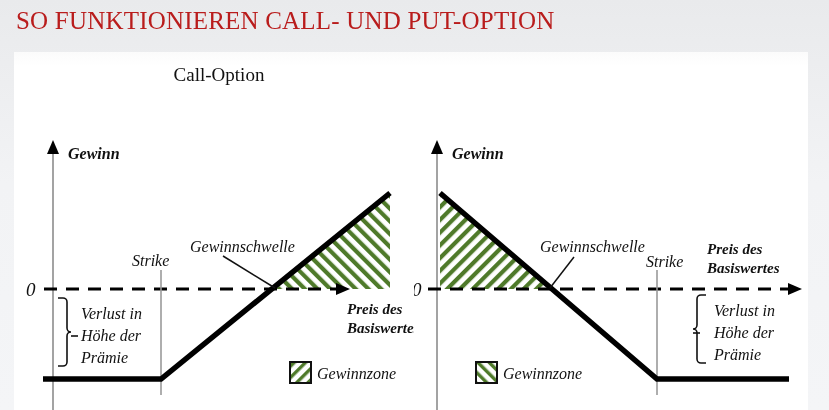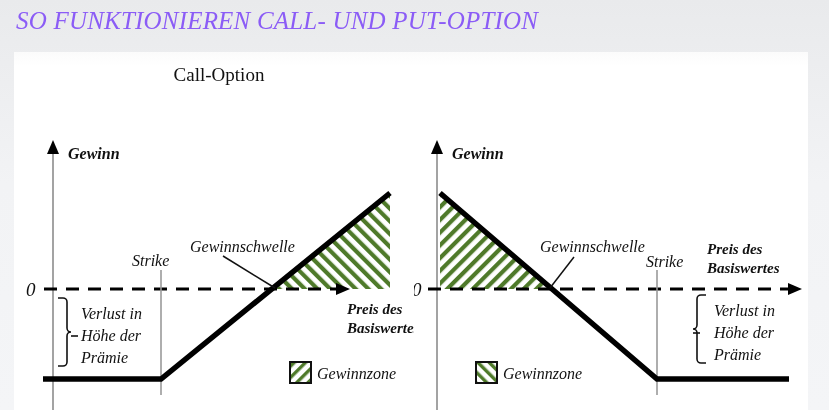--- a/index.html
+++ b/index.html
@@ -13,24 +13,23 @@
     background: linear-gradient(to bottom, #e9eaec 0%, #f2f3f5 45%, #f4f5f7 100%);
     position: relative;
   }
   #slide-title {
     position: absolute;
     left: 16px; top: 2px;
     width: 800px; height: 38px;
     font-family: "Liberation Serif", "DejaVu Serif", serif;
     font-size: 25px;
     letter-spacing: .2px;
-    color: #8b5cf6;
+    color: #b91c1c;
     white-space: nowrap;
     line-height: 38px;
-    font-style: italic;
   }
   #figure-panel {
     position: absolute;
     left: 14px; top: 52px;
     width: 794px; height: 358px;
     background: #ffffff;
   }
   #figure-panel .panel-topfade {
     position: absolute; left: 0; top: 0; right: 0; height: 14px;
     background: linear-gradient(to bottom, #fbfbfb, #ffffff);

